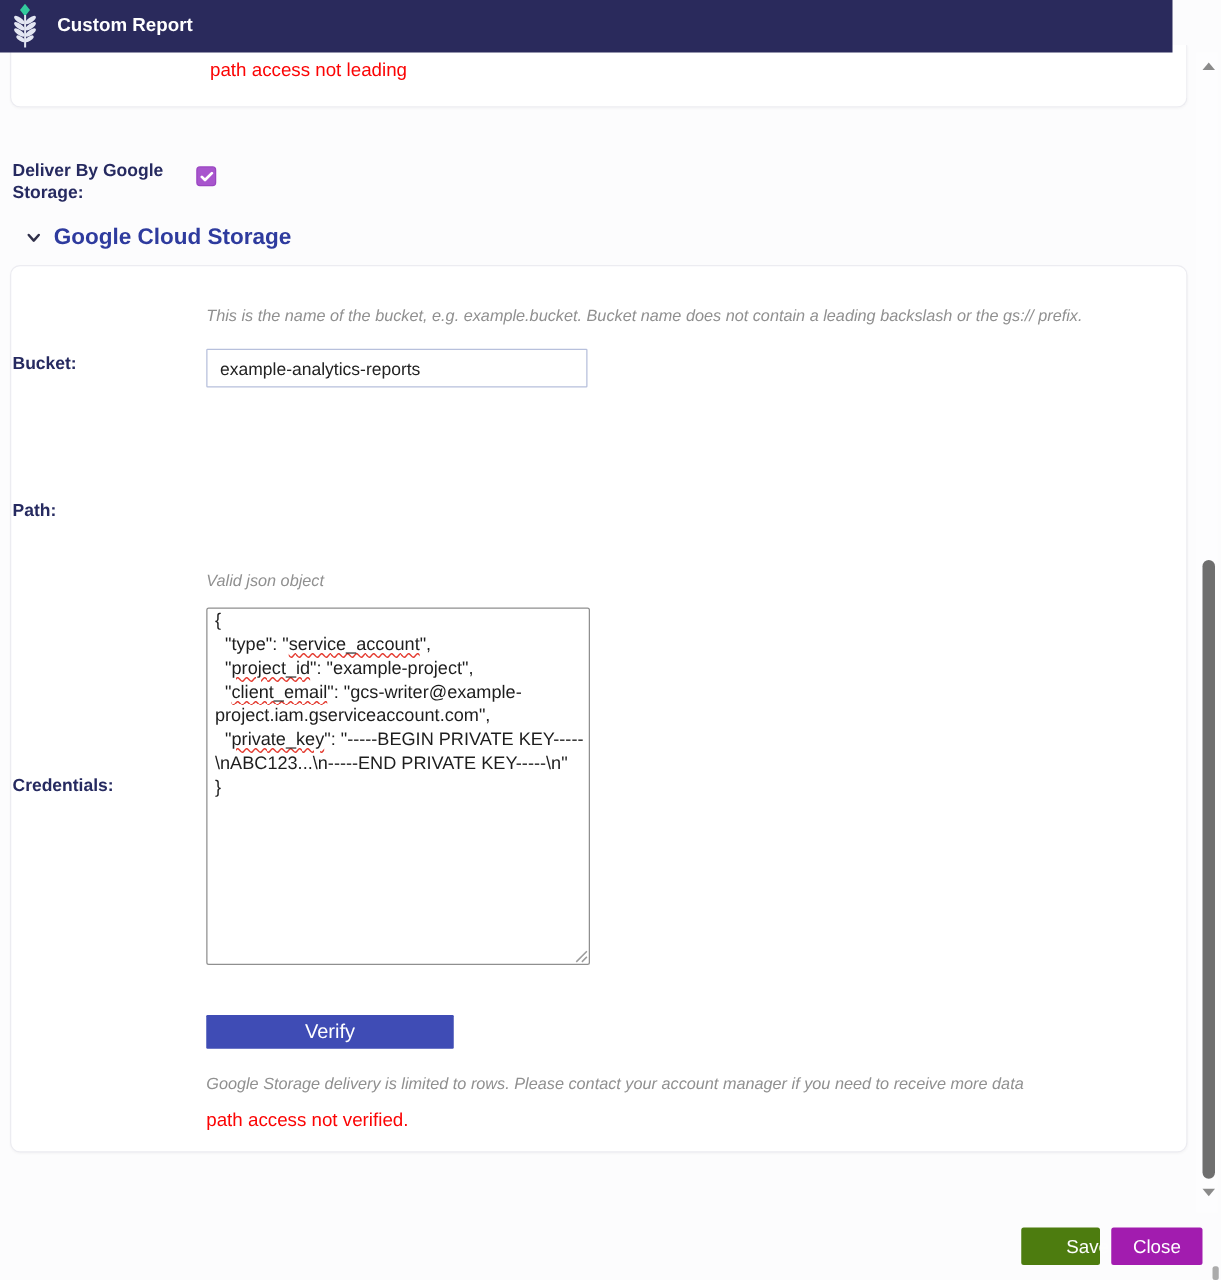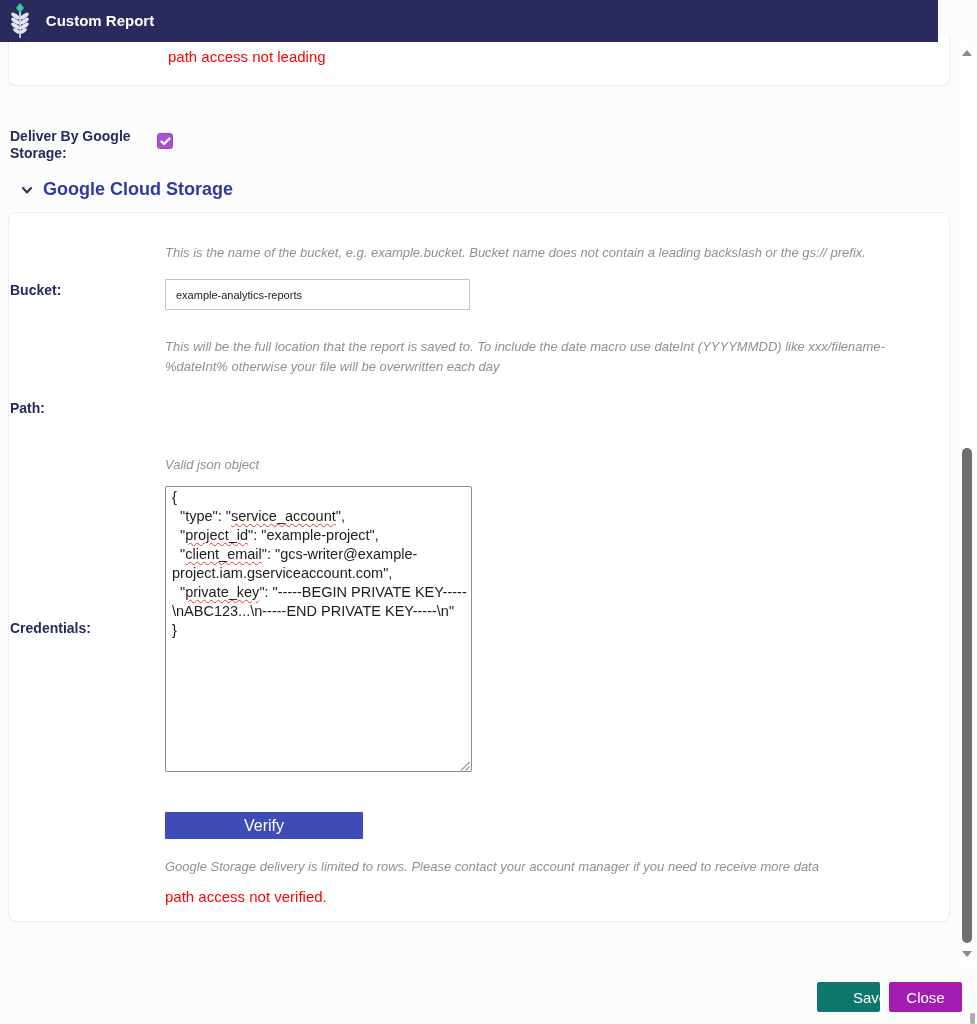--- a/index.html
+++ b/index.html
@@ -29,32 +29,32 @@
 
   .section-header { position:absolute; left:20px; top:179px; display:flex; align-items:center; gap:9px; z-index:2; cursor:pointer; }
   .section-title { color:#2e3b9e; font-size:18px; font-weight:bold; }
 
   .helper { position:absolute; color:#909090; font-size:13px; font-style:italic; line-height:20px; z-index:2; }
   .helper-bucket { left:165px; top:243px; width:780px; }
   .helper-path { left:165px; top:337px; width:775px; }
   .helper-cred { left:165px; top:455px; width:500px; }
   .helper-footnote { left:165px; top:857px; width:780px; }
 
-  .text-input { position:absolute; left:165px; width:305px; height:31px; border:1px solid #b7c0dc; background:#ffffff; font-family:"Liberation Sans", sans-serif; font-size:11px; color:#222222; padding:0 10px; z-index:2; border-radius:1px; }
+  .text-input { position:absolute; left:165px; width:305px; height:31px; border:1px solid #b7c0dc; background:#ffffff; font-family:"Liberation Sans", sans-serif; font-size:14px; color:#222222; padding:0 10px; z-index:2; border-radius:1px; }
   .input-bucket { top:279px; }
   .input-path { top:393px; }
 
   .cred-box { position:absolute; left:165px; top:486px; width:307px; height:286px; border:1px solid #8f8f8f; background:#ffffff; font-size:14.5px; line-height:19px; color:#1d1d1d; padding:1px 2px 1px 6px; white-space:pre-wrap; overflow-wrap:break-word; overflow:hidden; z-index:2; border-radius:2px; }
   .sp { text-decoration:underline; text-decoration-style:wavy; text-decoration-color:#e43b30; text-decoration-thickness:1px; text-underline-offset:2px; }
   .resize-handle { position:absolute; left:459px; top:758px; width:12px; height:12px; z-index:3; }
 
   .verify-btn { position:absolute; left:165px; top:812px; width:198px; height:27px; background:#3f4cb5; color:#ffffff; font-size:16px; border:none; z-index:2; cursor:pointer; border-radius:1px; font-family:"Liberation Sans", sans-serif; }
 
   .footer-btn { position:absolute; top:982px; height:30px; border:none; font-size:15px; z-index:2; cursor:pointer; border-radius:2px; font-family:"Liberation Sans", sans-serif; }
-  .save-btn { left:817px; width:63px; background:#0f766e; color:#fdfdfd;padding-left:36px; }
+  .save-btn { left:817px; width:63px; background:#4d7c0f; color:#fdfdfd;padding-left:36px; }
   .close-btn { left:889px; width:73px; background:#a21caf; color:#ffffff; }
 
   
   .scroll-track { position:absolute; left:957px; top:42px; width:17px; height:928px; background:#fdfdfe; z-index:4; }
   .scroll-thumb { position:absolute; left:962px; top:448px; width:10px; height:495px; background:#6e6e6e; border-radius:5px; z-index:5; cursor:pointer; }
   .arrow-up { position:absolute; left:962px; top:50px; width:0; height:0; border-left:5px solid transparent; border-right:5px solid transparent; border-bottom:6px solid #8a8a8a; z-index:5; cursor:pointer; }
   .arrow-down { position:absolute; left:962px; top:951px; width:0; height:0; border-left:5px solid transparent; border-right:5px solid transparent; border-top:6px solid #8a8a8a; z-index:5; cursor:pointer; }
   .outer-scroll-frag { position:absolute; left:970px; top:1013px; width:5px; height:11px; background:#ababab; border-radius:2px; z-index:5; }
 </style>
 </head>
@@ -96,21 +96,20 @@
     </svg>
     <span class="section-title">Google Cloud Storage</span>
   </div>
 
   <div class="panel main-panel"></div>
 
   <div class="helper helper-bucket">This is the name of the bucket, e.g. example.bucket. Bucket name does not contain a leading backslash or the gs:// prefix.</div>
   <div class="field-label" style="left:10px; top:282px;">Bucket:</div>
   <input class="text-input input-bucket" type="text" value="example-analytics-reports" style="">
 
-  <div class="helper helper-path">This will be the full location that the report is saved to. To include the date macro use dateInt (YYYYMMDD) like xxx/filename-%dateInt% otherwise your file will be overwritten each day</div>
   <div class="field-label" style="left:10px; top:400px;">Path:</div>
 
   <div class="helper helper-cred">Valid json object</div>
   <div class="field-label" style="left:10px; top:620px;">Credentials:</div>
   <div class="cred-box">{
   "type": "<span class="sp">service_account</span>",
   "<span class="sp">project_id</span>": "example-project",
   "<span class="sp">client_email</span>": "gcs-writer@example-project.iam.gserviceaccount.com",
   "<span class="sp">private_key</span>": "-----BEGIN PRIVATE KEY-----\nABC123...\n-----END PRIVATE KEY-----\n"
 }</div>

